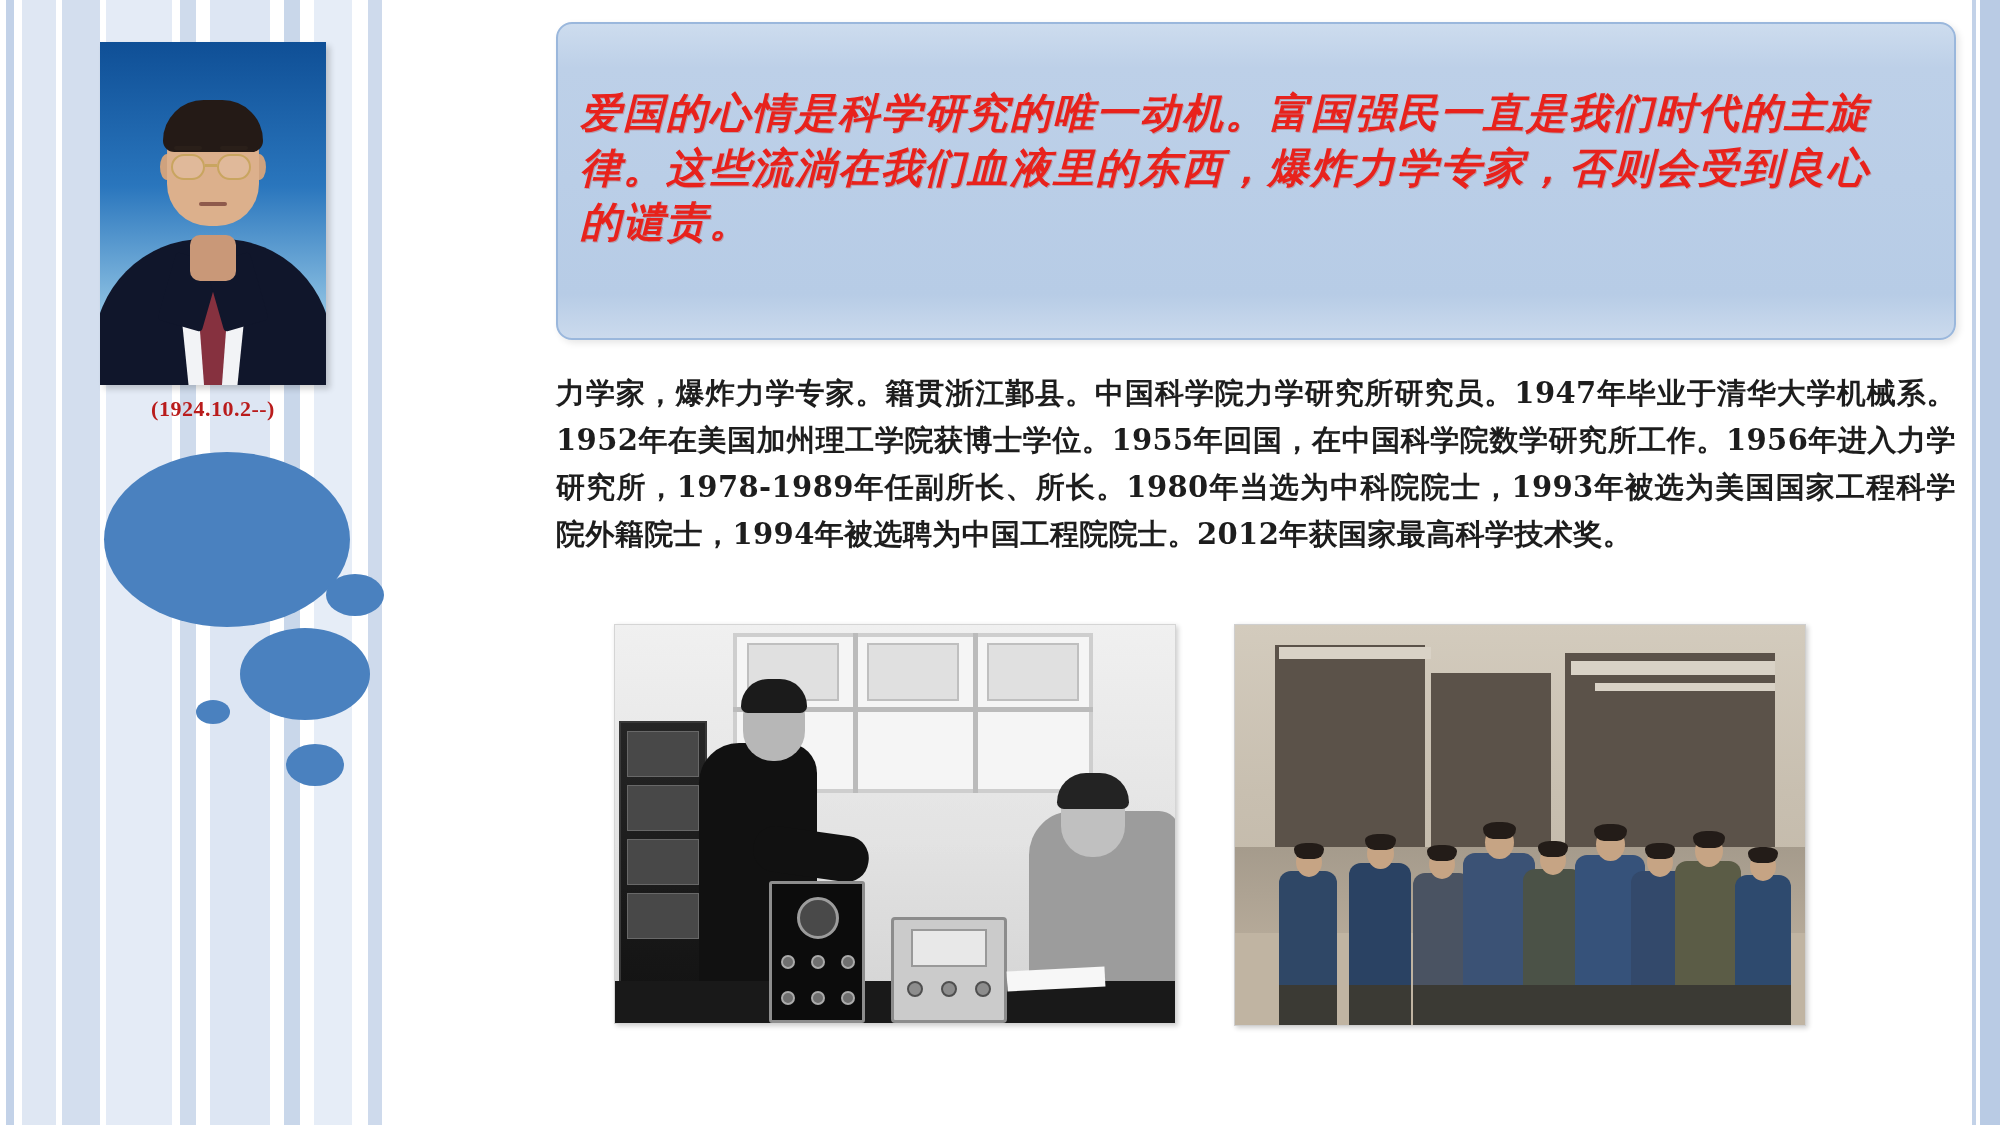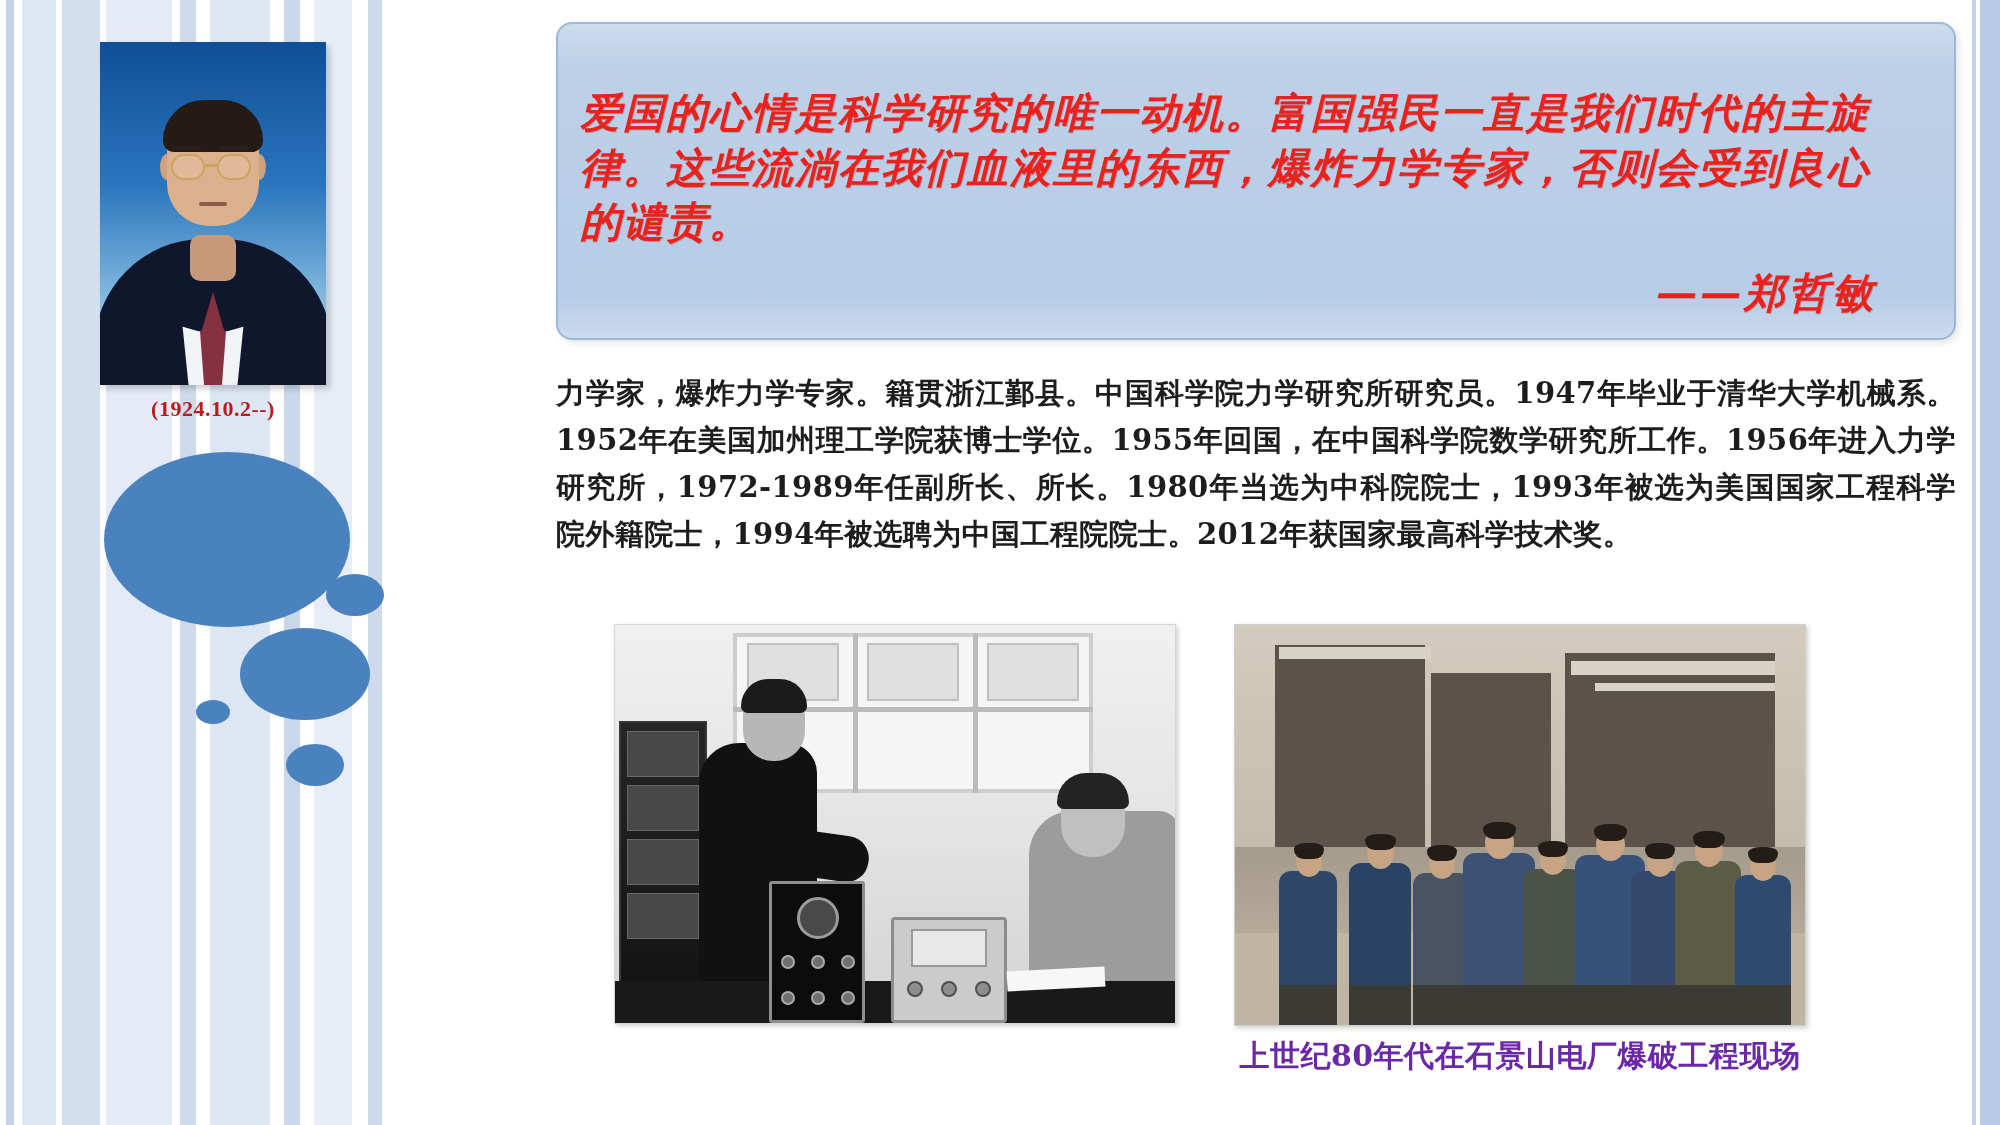--- a/index.html
+++ b/index.html
@@ -289,24 +289,23 @@
     <div class="p-glass-l"></div>
     <div class="p-glass-r"></div>
     <div class="p-bridge"></div>
     <div class="p-mouth"></div>
   </div>
 
   <div class="portrait-date">(1924.10.2--)</div>
 
   <div class="quote-box">
     <div class="quote-text">爱国的心情是科学研究的唯一动机。富国强民一直是我们时代的主旋律。这些流淌在我们血液里的东西，爆炸力学专家，否则会受到良心的谴责。</div>
-    <div class="quote-attrib">——郑哲敏</div>
   </div>
 
-  <div class="bio">力学家，爆炸力学专家。籍贯浙江鄞县。中国科学院力学研究所研究员。1947年毕业于清华大学机械系。1952年在美国加州理工学院获博士学位。1955年回国，在中国科学院数学研究所工作。1956年进入力学研究所，1972-1989年任副所长、所长。1980年当选为中科院院士，1993年被选为美国国家工程科学院外籍院士，1994年被选聘为中国工程院院士。2012年获国家最高科学技术奖。</div>
+  <div class="bio">力学家，爆炸力学专家。籍贯浙江鄞县。中国科学院力学研究所研究员。1947年毕业于清华大学机械系。1952年在美国加州理工学院获博士学位。1955年回国，在中国科学院数学研究所工作。1956年进入力学研究所，1978-1989年任副所长、所长。1980年当选为中科院院士，1993年被选为美国国家工程科学院外籍院士，1994年被选聘为中国工程院院士。2012年获国家最高科学技术奖。</div>
 
   <div class="photo photo-left bw">
     <div class="p1-wall"></div>
     <div class="p1-win"></div>
     <div class="p1-win-m"></div>
     <div class="p1-win-v1"></div>
     <div class="p1-win-v2"></div>
     <div class="p1-chart" style="left:132px; top:18px; width:92px; height:58px;"></div>
     <div class="p1-chart" style="left:252px; top:18px; width:92px; height:58px;"></div>
     <div class="p1-chart" style="left:372px; top:18px; width:92px; height:58px;"></div>
@@ -399,15 +398,14 @@
       <div class="p2-hair" style="left:18px; bottom:141px; width:32px; height:17px;"></div>
     </div>
     <div class="p2-p" style="left:500px; width:56px; height:146px;">
       <div class="p2-torso" style="left:0; width:56px; height:114px; background:#2e4a6e;"></div>
       <div class="p2-legs"></div>
       <div class="p2-head" style="left:15px; bottom:108px; width:26px; height:30px;"></div>
       <div class="p2-hair" style="left:13px; bottom:126px; width:30px; height:16px;"></div>
     </div>
   </div>
 
-  <div class="caption caption-right">上世纪80年代在石景山电厂爆破工程现场</div>
 
 </div>
 
 </body></html>

